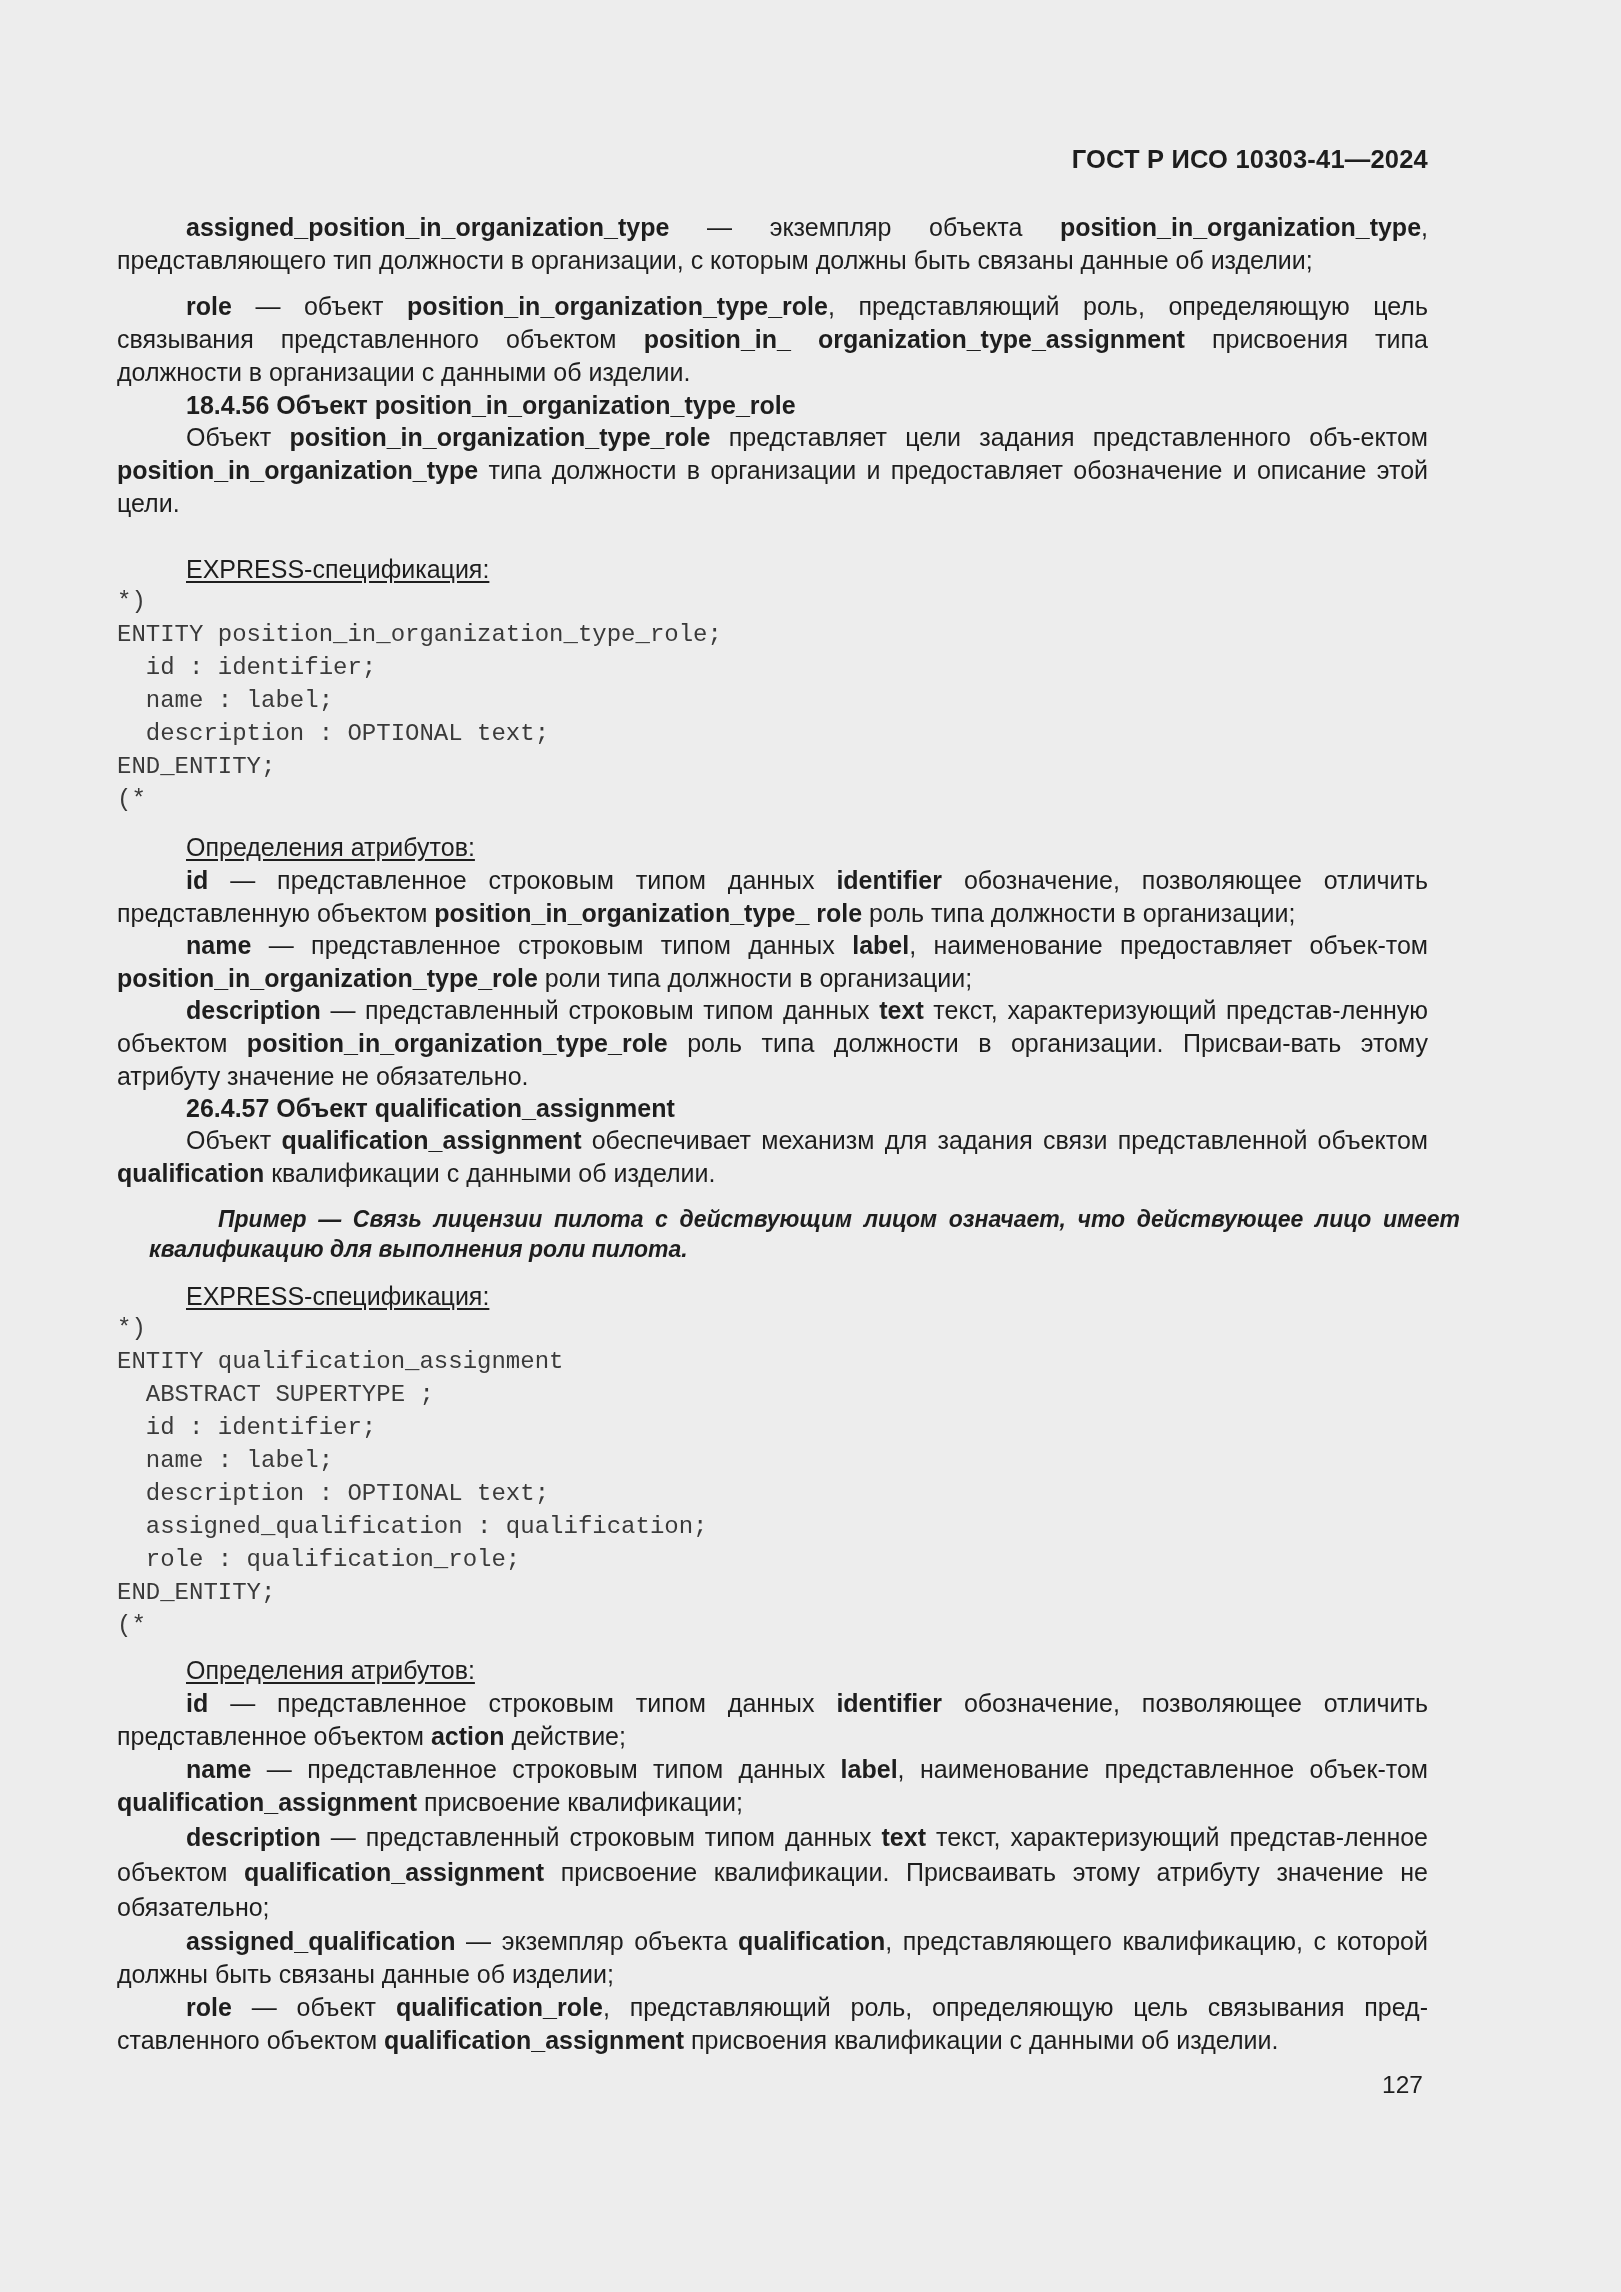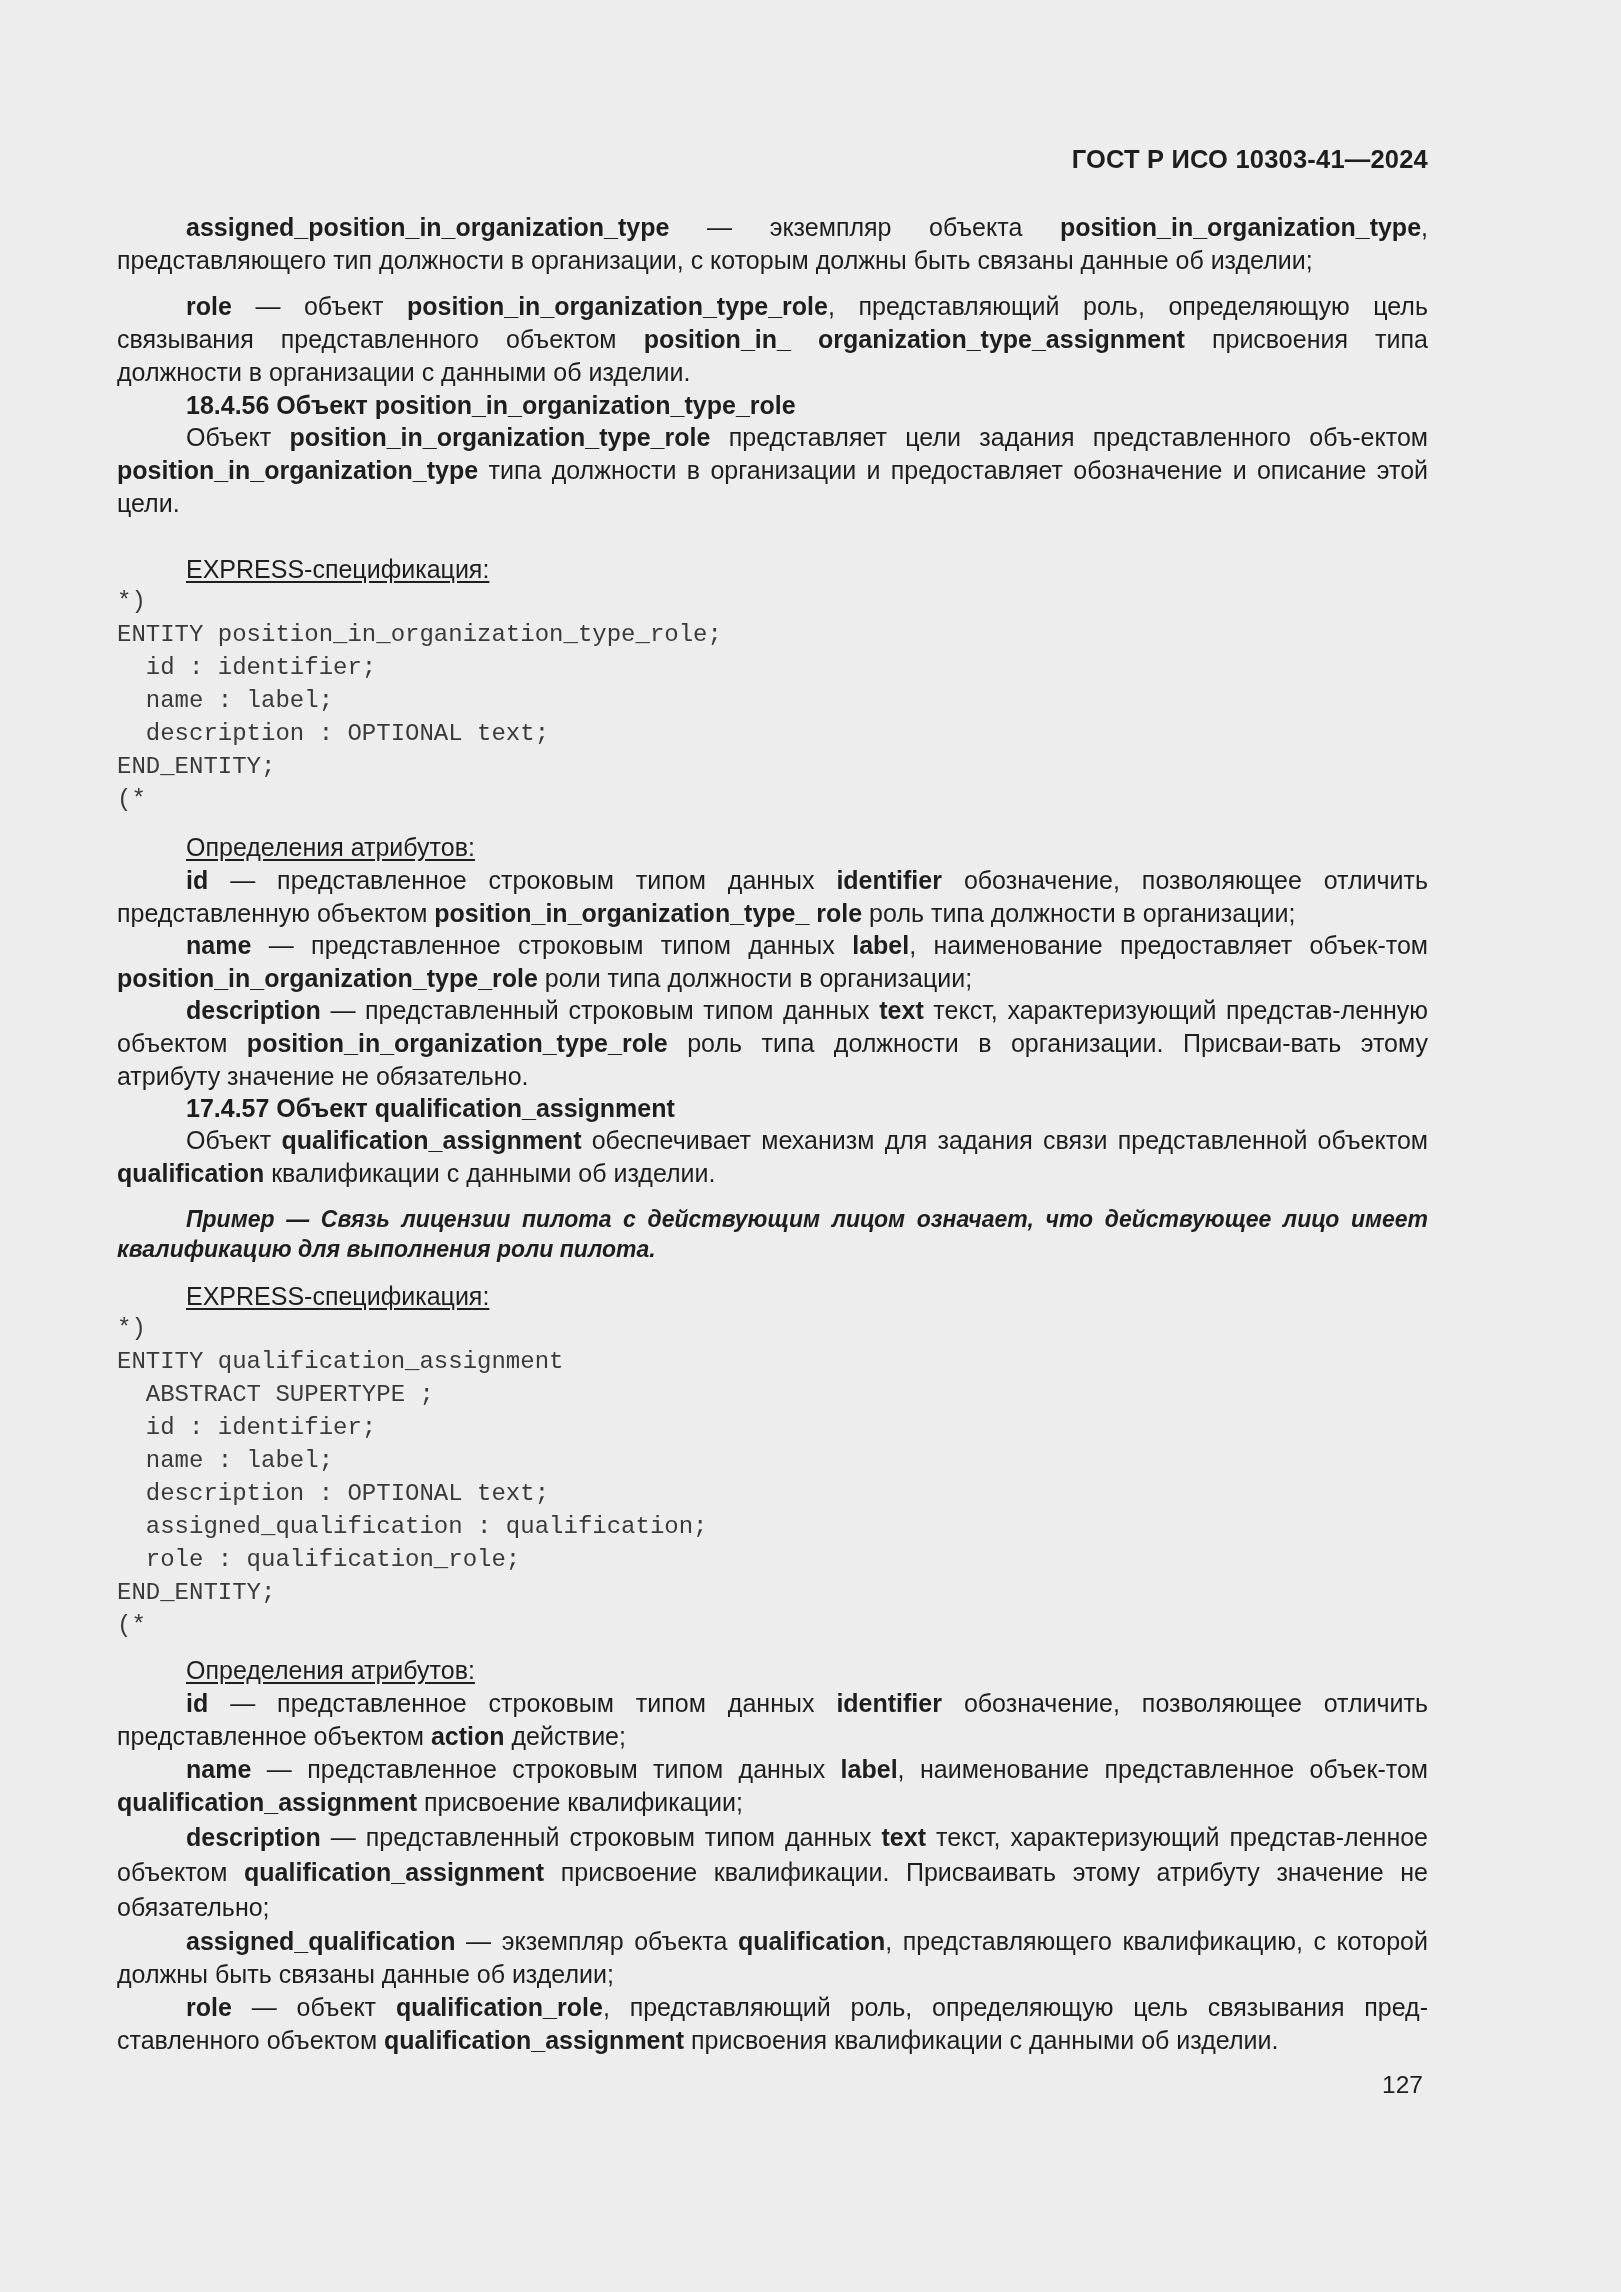--- a/index.html
+++ b/index.html
@@ -17,21 +17,21 @@
   }
   .p {
     position: absolute; left: 117px; width: 1311px;
     font-size: 25px; line-height: 33px;
     text-align: justify; text-align-last: left;
   }
   .p .ind { display: inline-block; width: 69px; }
   b { font-weight: bold; }
   .heading { font-weight: bold; }
   .u { text-decoration: underline; text-underline-offset: 2.9px; }
-  .example { font-style: italic; font-weight: bold; font-size: 23px; line-height: 30px; }
+  .example { font-style: italic; font-weight: bold; font-size: 23px; line-height: 30px; margin-left: 32px; }
   .code {
     position: absolute; left: 117px;
     font-family: "Liberation Mono", monospace;
     font-size: 24px; line-height: 33px;
     color: #3a3a3a; white-space: pre; margin: 0;
   }
   .pagenum { position: absolute; right: 198px; top: 2071px; font-size: 24.5px; }
 </style>
 </head>
 <body>
@@ -51,21 +51,21 @@
   name : label;
   description : OPTIONAL text;
 END_ENTITY;
 (*</pre>
 
 <div class="p" style="top:831px"><span class="ind"></span><span class="u">Определения атрибутов:</span></div>
 <div class="p" style="top:864px"><span class="ind"></span><b>id</b><span> — представленное строковым типом данных </span><b>identifier</b><span> обозначение, позволяющее отличить представленную объектом </span><b>position_in_organization_type_ role</b><span> роль типа должности в организации;</span></div>
 <div class="p" style="top:929px"><span class="ind"></span><b>name</b><span> — представленное строковым типом данных </span><b>label</b><span>, наименование предоставляет объек-том </span><b>position_in_organization_type_role</b><span> роли типа должности в организации;</span></div>
 <div class="p" style="top:994px"><span class="ind"></span><b>description</b><span> — представленный строковым типом данных </span><b>text</b><span> текст, характеризующий представ-ленную объектом </span><b>position_in_organization_type_role</b><span> роль типа должности в организации. Присваи-вать этому атрибуту значение не обязательно.</span></div>
 
-<div class="p heading" style="top:1092px"><span class="ind"></span><span>17.4.57  Объект qualification_assignment</span></div>
+<div class="p heading" style="top:1092px"><span class="ind"></span><span>26.4.57  Объект qualification_assignment</span></div>
 <div class="p" style="top:1124px"><span class="ind"></span><span>Объект </span><b>qualification_assignment</b><span> обеспечивает механизм для задания связи представленной объектом </span><b>qualification</b><span> квалификации с данными об изделии.</span></div>
 
 <div class="p example" style="top:1204px"><span class="ind"></span><span>Пример — Связь лицензии пилота с действующим лицом означает, что действующее лицо имеет квалификацию для выполнения роли пилота.</span></div>
 
 <div class="p" style="top:1280px"><span class="ind"></span><span class="u">EXPRESS-спецификация:</span></div>
 <pre class="code" style="top:1312px">*)
 ENTITY qualification_assignment
   ABSTRACT SUPERTYPE ;
   id : identifier;
   name : label;

